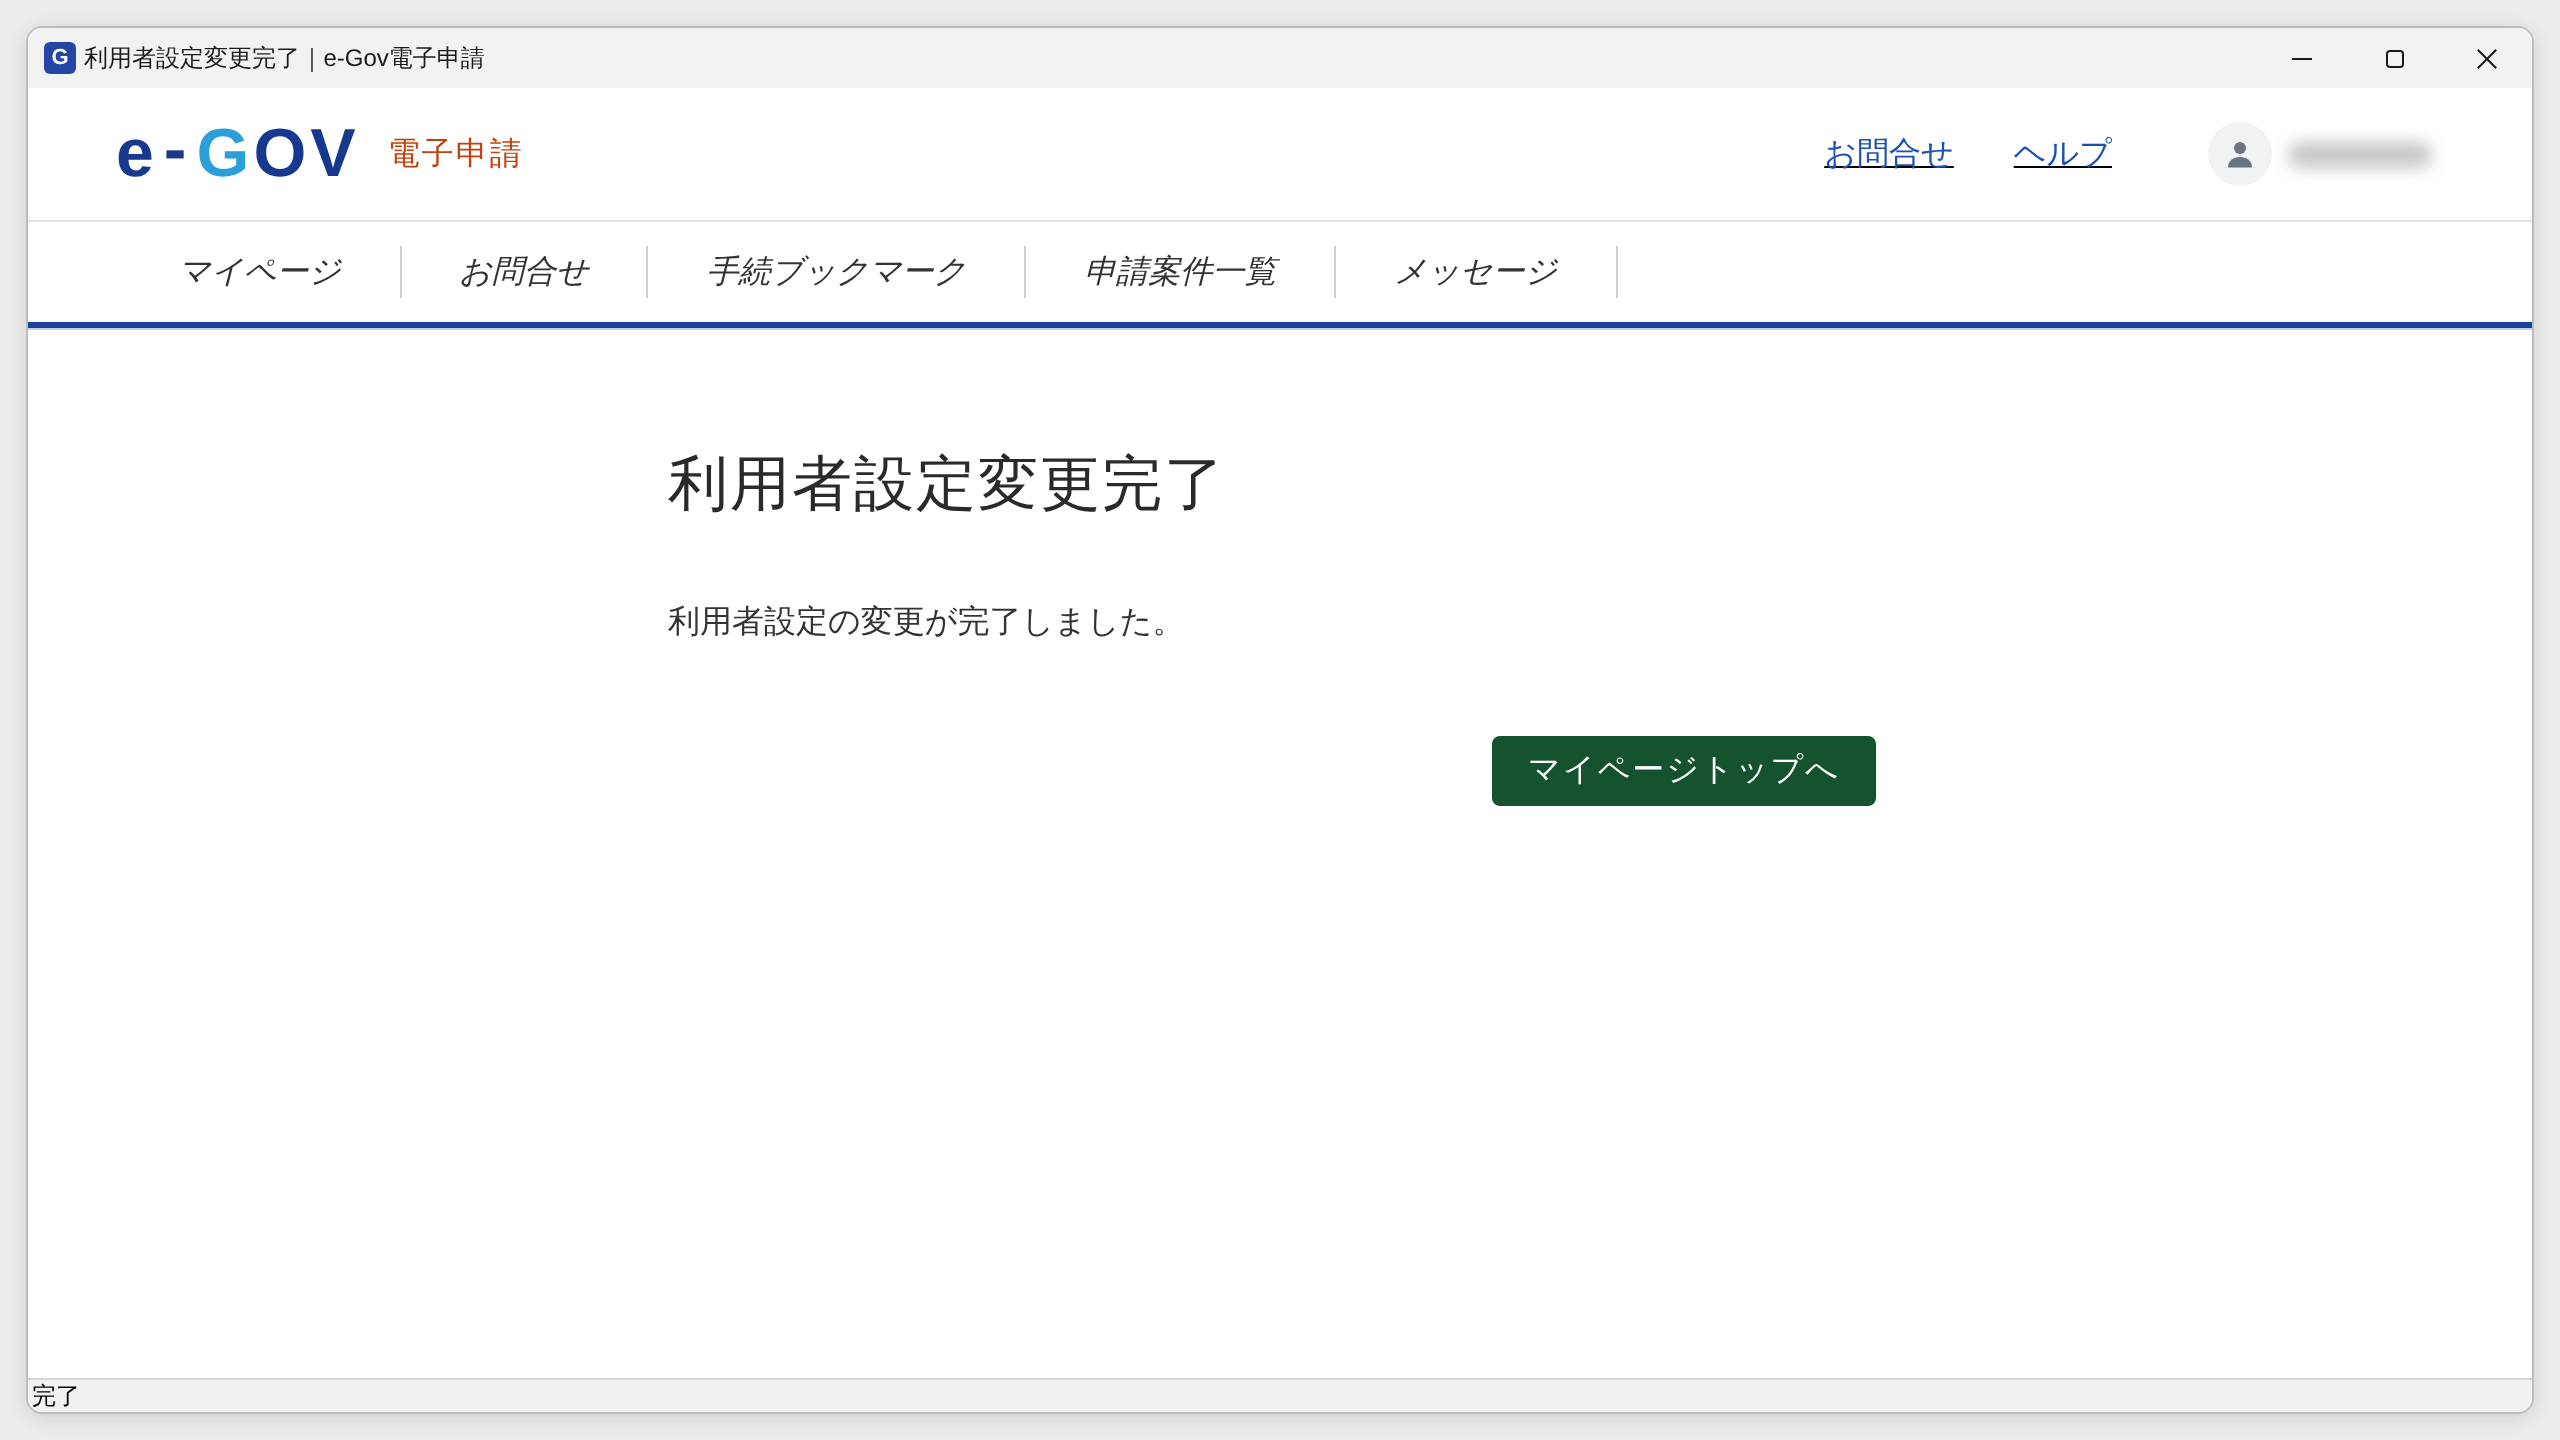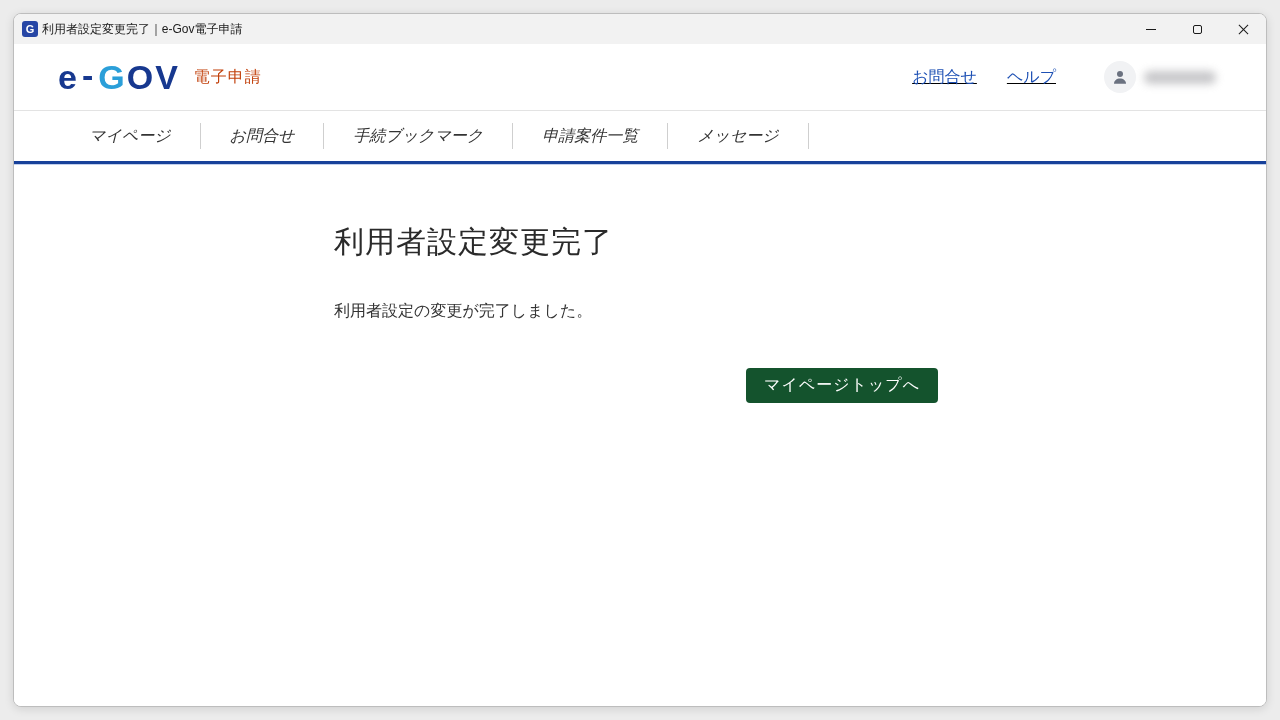--- a/index.html
+++ b/index.html
@@ -197,14 +197,17 @@
   </nav>
   <div class="nav-accent-dark"></div>
   <div class="nav-accent-light"></div>
 
   <main class="content">
     <h1 class="page-title">利用者設定変更完了</h1>
     <p class="page-message">利用者設定の変更が完了しました。</p>
     <button class="primary-btn">マイページトップへ</button>
   </main>
 
+  <div class="statusbar">
+    <span>完了</span>
+  </div>
 
 </div>
 
 </body></html>

